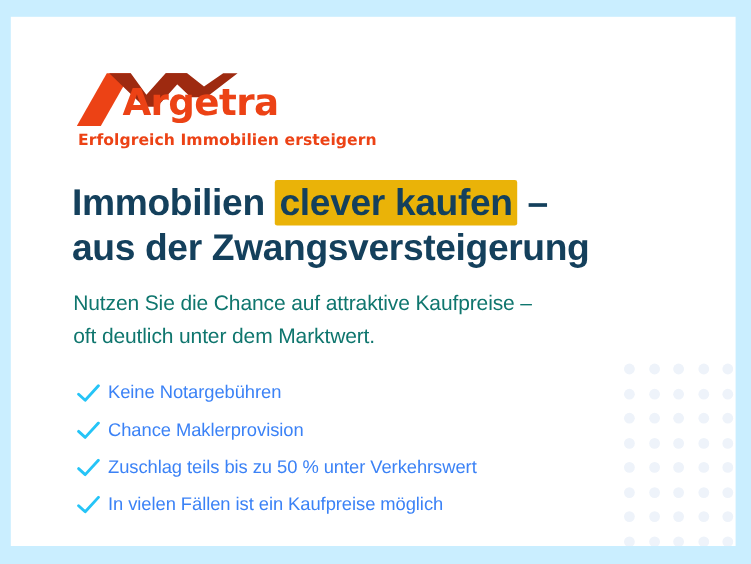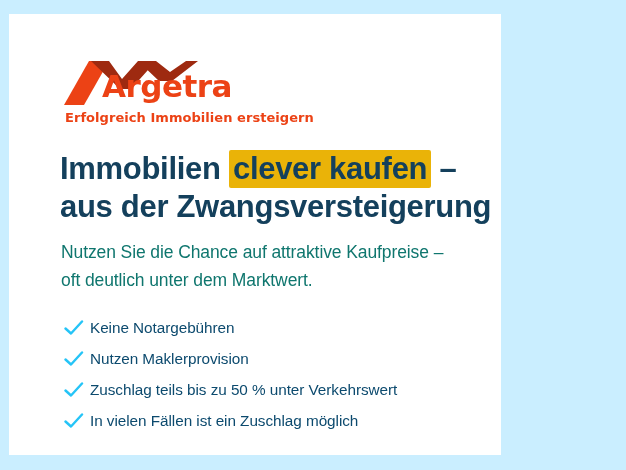--- a/index.html
+++ b/index.html
@@ -20,21 +20,21 @@
     width: 626px;
     height: 470px;
     background: #caeeff;
   }
 
   
   #card {
     position: absolute;
     left: 9px;
     top: 14px;
-    width: 492px;
+    width: 604px;
     height: 441px;
     background: #ffffff;
     overflow: hidden;
   }
 
   
   #dot-grid {
     position: absolute;
     left: 511px;
     top: 289px;
@@ -151,21 +151,21 @@
     height: 31px;
   }
   .check-icon {
     width: 26px;
     flex: 0 0 26px;
     display: block;
     line-height: 0;
   }
   .check-label {
     font-size: 15.3px;
-    color: #0c4a6e;
+    color: #3b82f6;
     letter-spacing: -0.05px;
     white-space: nowrap;
   }
 </style>
 </head>
 <body>
 
 <div id="banner">
   <div id="card">
 
@@ -245,34 +245,34 @@
           </svg>
         </span>
         <span class="check-label">Keine Notargebühren</span>
       </li>
       <li class="check-item">
         <span class="check-icon">
           <svg width="20" height="16" viewBox="0 0 20 16" xmlns="http://www.w3.org/2000/svg">
             <polyline points="1.5,8.5 7,13.5 18,1.5" fill="none" stroke="#25c4f7" stroke-width="2.4" stroke-linecap="round" stroke-linejoin="round"></polyline>
           </svg>
         </span>
-        <span class="check-label">Nutzen Maklerprovision</span>
+        <span class="check-label">Chance Maklerprovision</span>
       </li>
       <li class="check-item">
         <span class="check-icon">
           <svg width="20" height="16" viewBox="0 0 20 16" xmlns="http://www.w3.org/2000/svg">
             <polyline points="1.5,8.5 7,13.5 18,1.5" fill="none" stroke="#25c4f7" stroke-width="2.4" stroke-linecap="round" stroke-linejoin="round"></polyline>
           </svg>
         </span>
         <span class="check-label">Zuschlag teils bis zu 50 % unter Verkehrswert</span>
       </li>
       <li class="check-item">
         <span class="check-icon">
           <svg width="20" height="16" viewBox="0 0 20 16" xmlns="http://www.w3.org/2000/svg">
             <polyline points="1.5,8.5 7,13.5 18,1.5" fill="none" stroke="#25c4f7" stroke-width="2.4" stroke-linecap="round" stroke-linejoin="round"></polyline>
           </svg>
         </span>
-        <span class="check-label">In vielen Fällen ist ein Zuschlag möglich</span>
+        <span class="check-label">In vielen Fällen ist ein Kaufpreise möglich</span>
       </li>
     </ul>
 
   </div>
 </div>
 
 </body></html>

